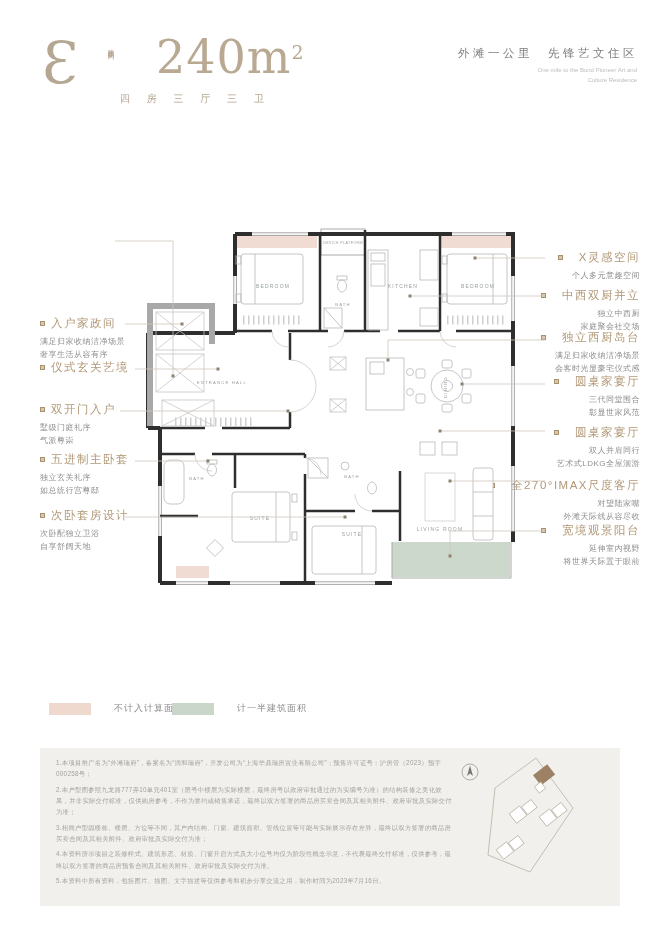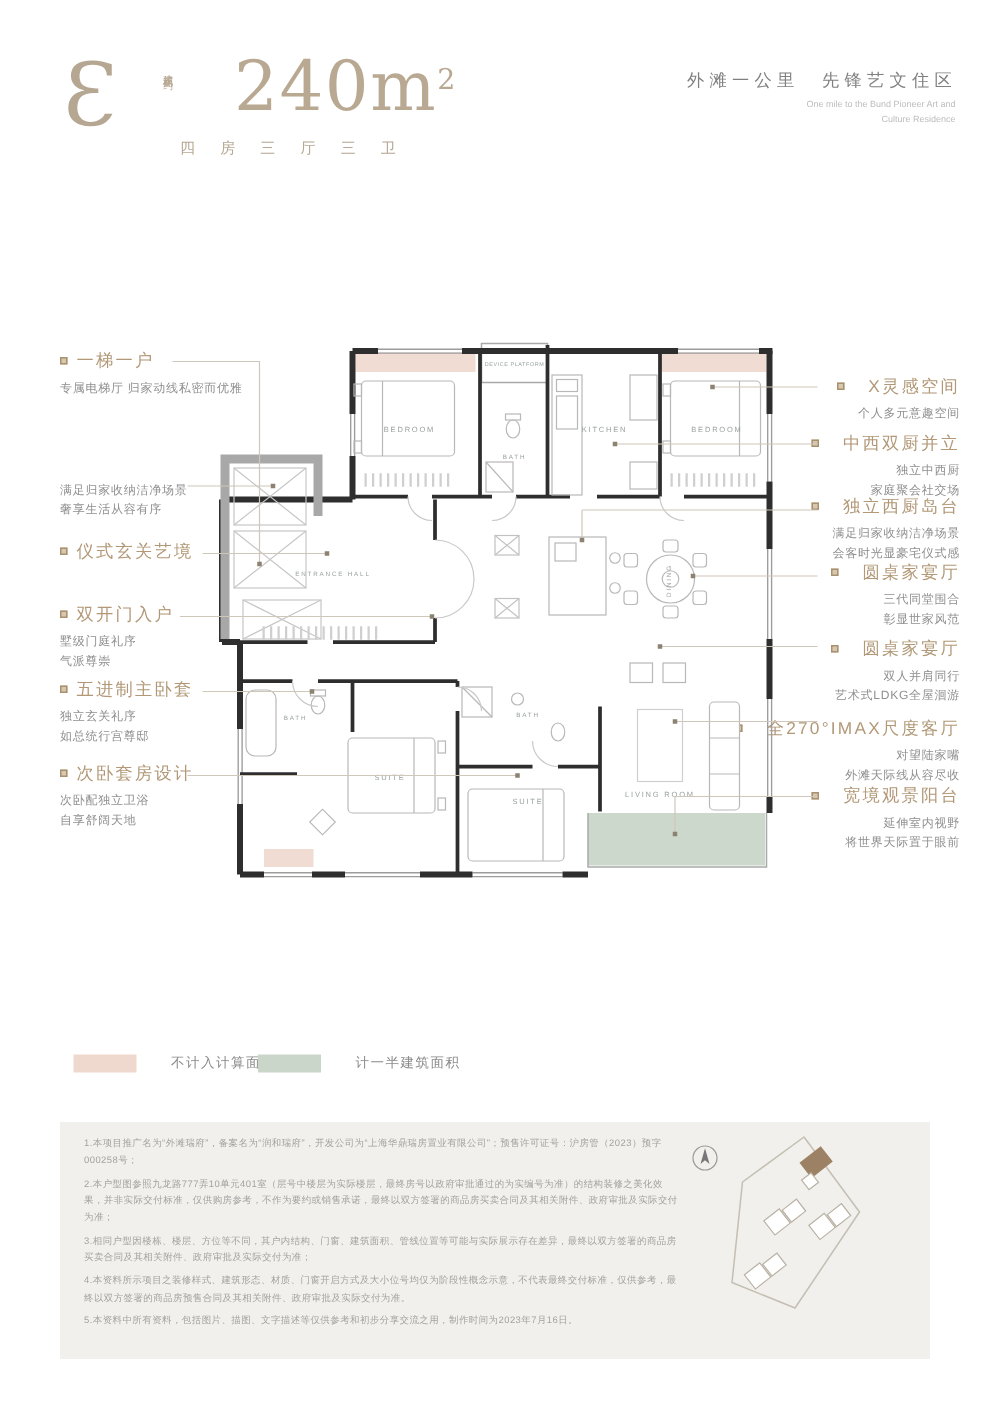--- a/index.html
+++ b/index.html
@@ -51,31 +51,25 @@
   <div class="logo-glyph">Ɛ</div>
   <div class="area-vertical">建筑面积约</div>
   <div class="area-value"><span>240m</span><sup>2</sup></div>
   <div class="layout-label">四 房 三 厅 三 卫</div>
   <div class="tagline">外滩一公里　先锋艺文住区</div>
   <div class="tagline-en">
     <div>One mile to the Bund Pioneer Art and</div>
     <div>Culture Residence</div>
   </div>
 
-  <div class="ann left" style="top:233px">
-    <div class="t">
-        <span class="bullet"></span>
-        <span>一梯一户</span>
-      </div>
-    <div class="s">
-        <div>专属电梯厅 归家动线私密而优雅</div>
-        <div></div>
-      </div>
-  </div>
   <div class="ann left" style="top:316px">
+    <div class="t">
+        <span class="bullet"></span>
+        <span>入户家政间</span>
+      </div>
     <div class="s">
         <div>满足归家收纳洁净场景</div>
         <div>奢享生活从容有序</div>
       </div>
   </div>
   <div class="ann left" style="top:360px">
     <div class="t">
         <span class="bullet"></span>
         <span>仪式玄关艺境</span>
       </div>

